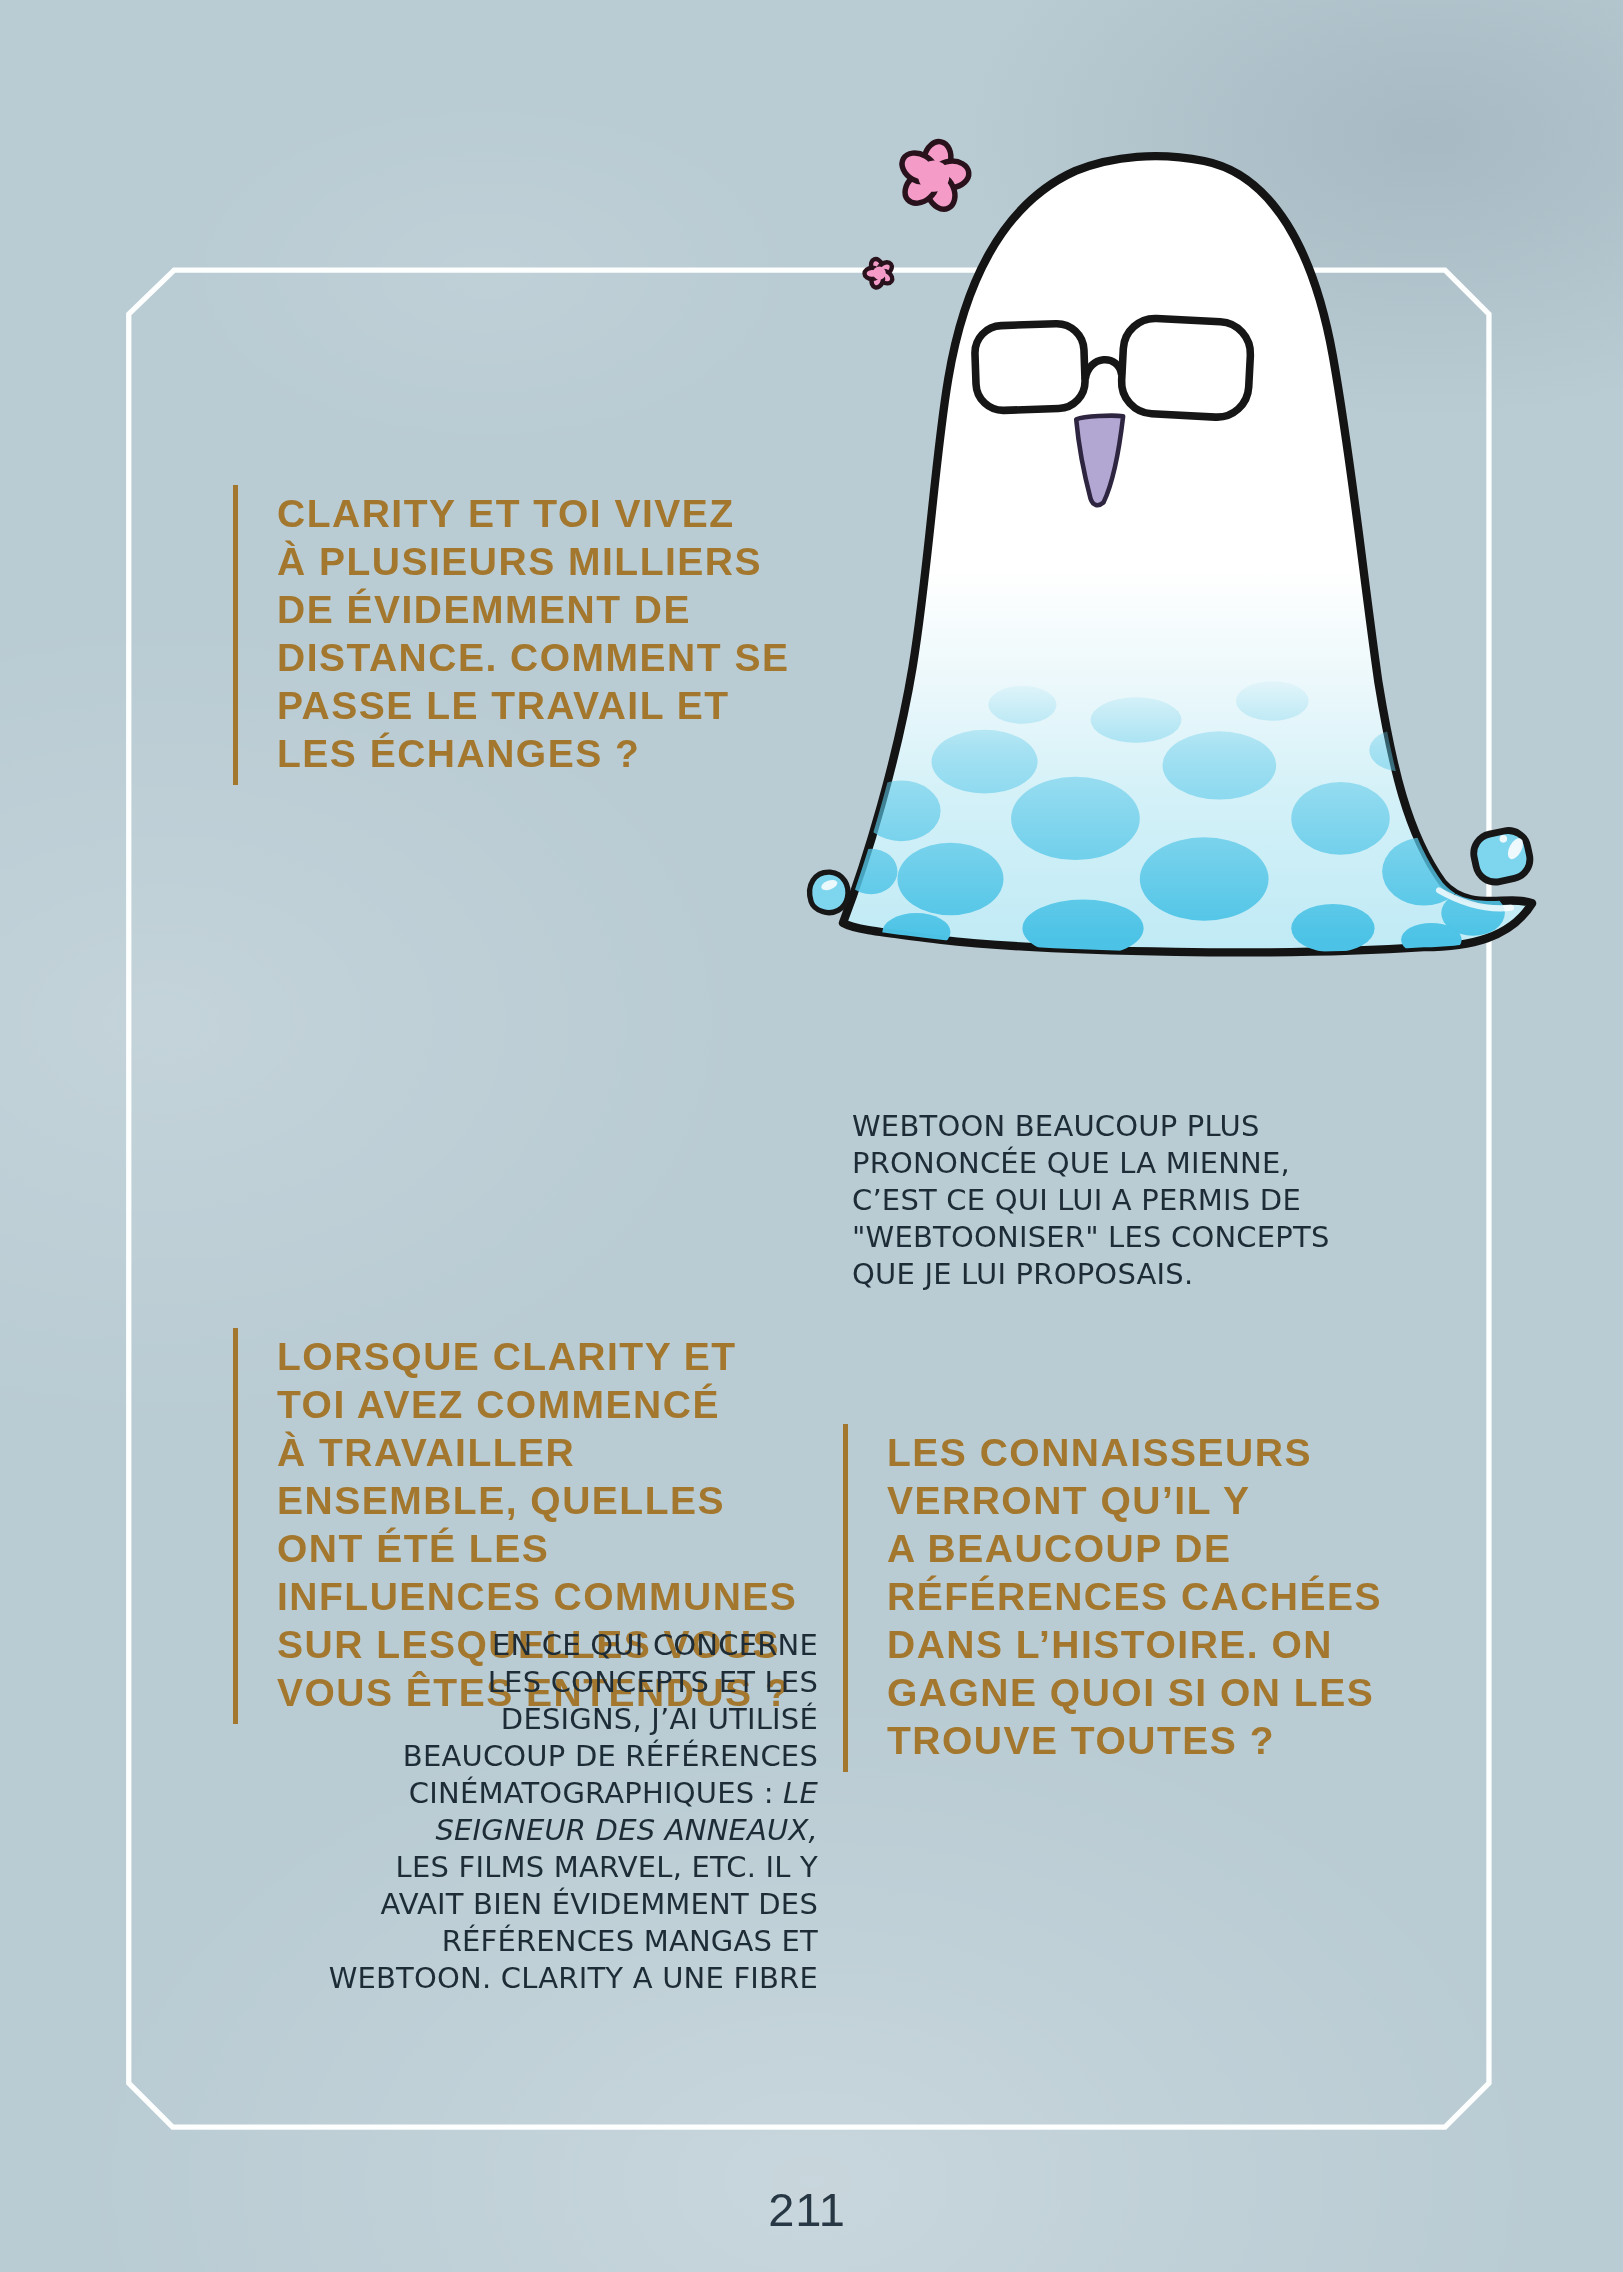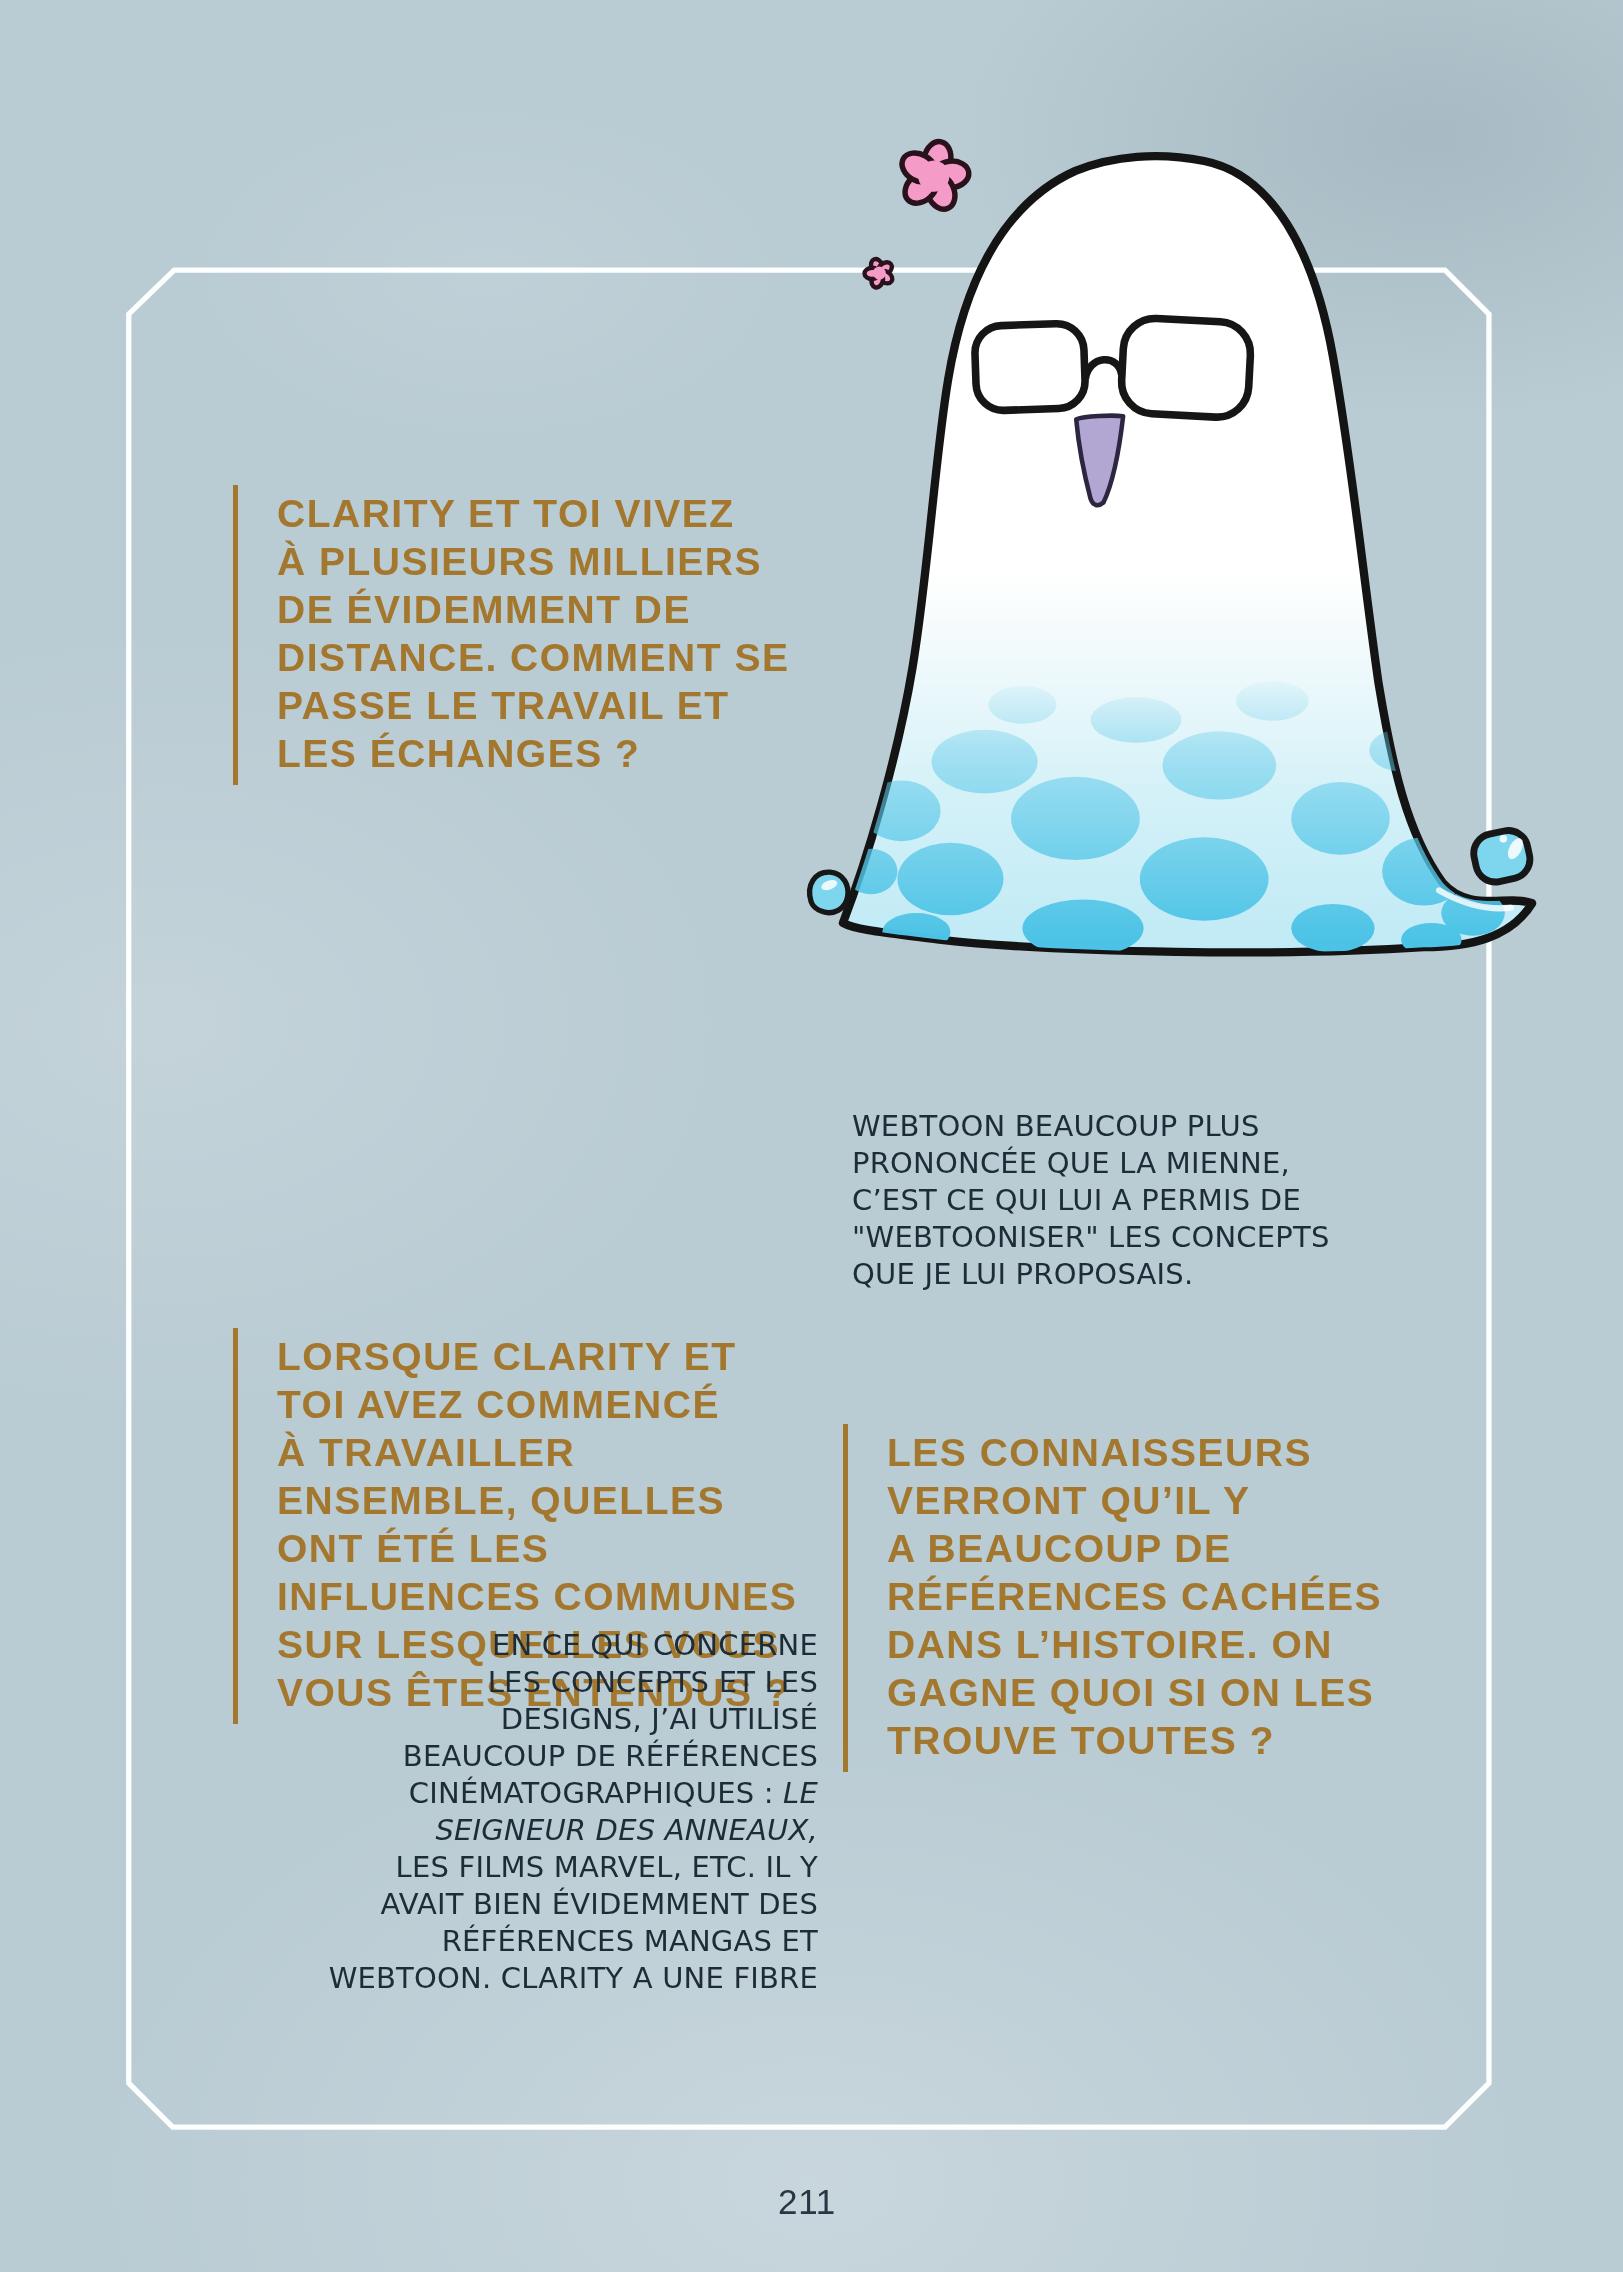--- a/index.html
+++ b/index.html
@@ -37,21 +37,21 @@
     line-height:37px;
     letter-spacing:0.2px;
   }
   .answer .ital{font-style:italic;}
   .pagenum{
     position:absolute;
     left:754px;top:2182px;width:106px;
     text-align:center;
     color:#273743;
     font-family:"Liberation Sans", sans-serif;
-    font-size:35px;
+    font-size:47px;
     letter-spacing:0.8px;
   }
 </style>
 </head>
 <body>
 
 <div class="page">
 
   <svg class="layer" width="1623" height="2273" viewBox="0 0 2143 3000">
     <defs>

